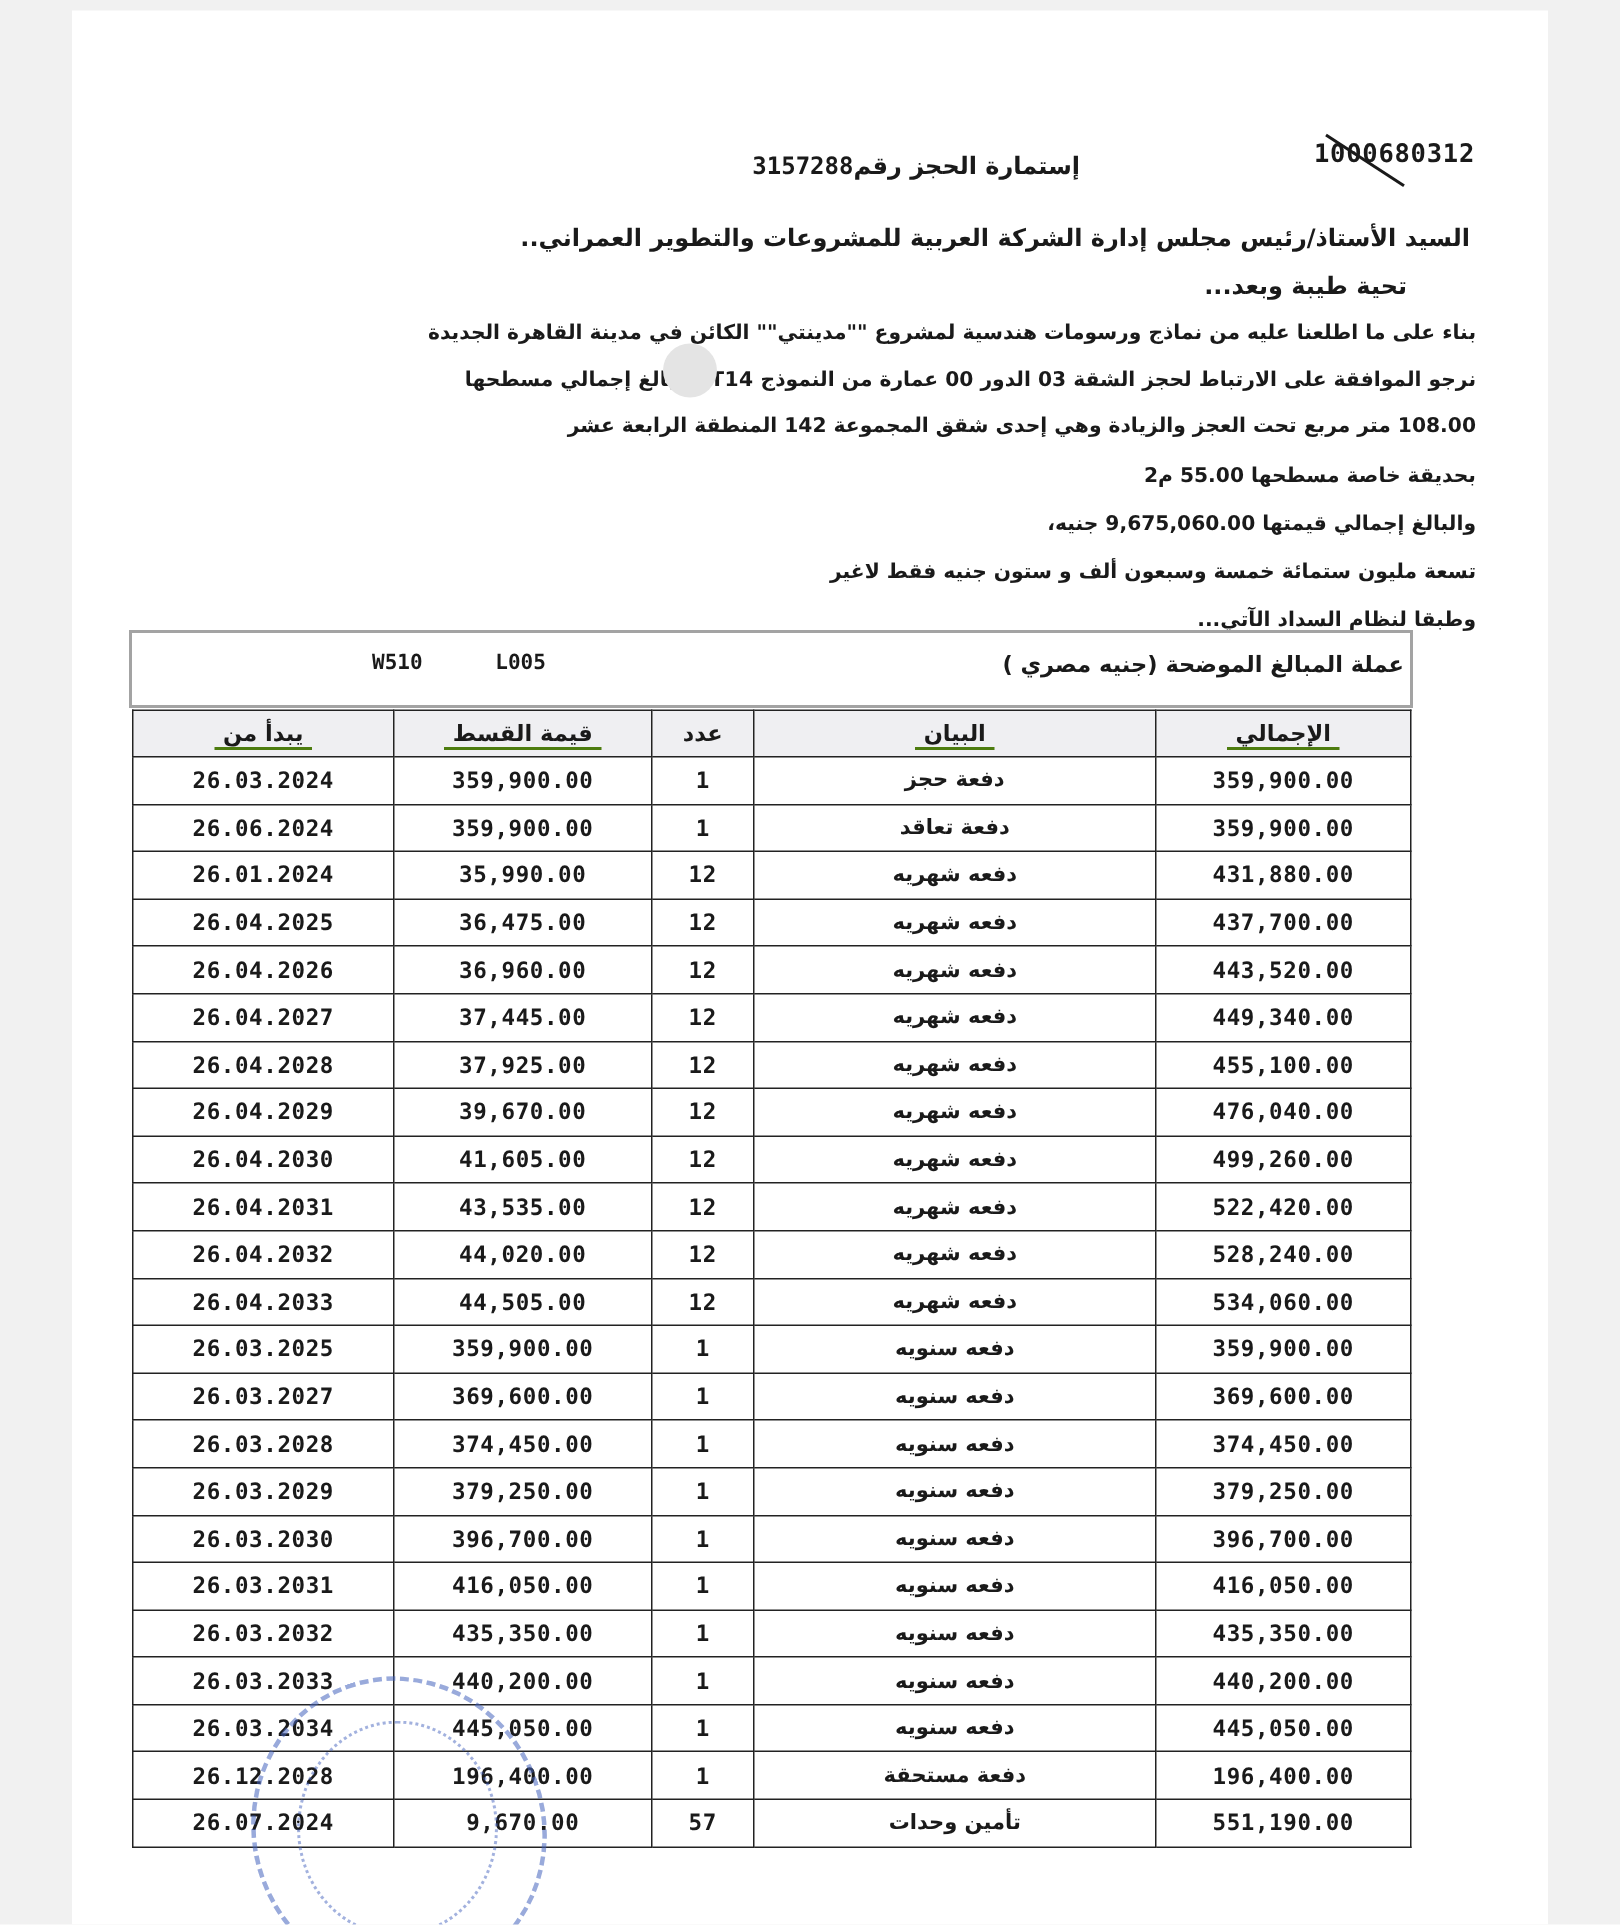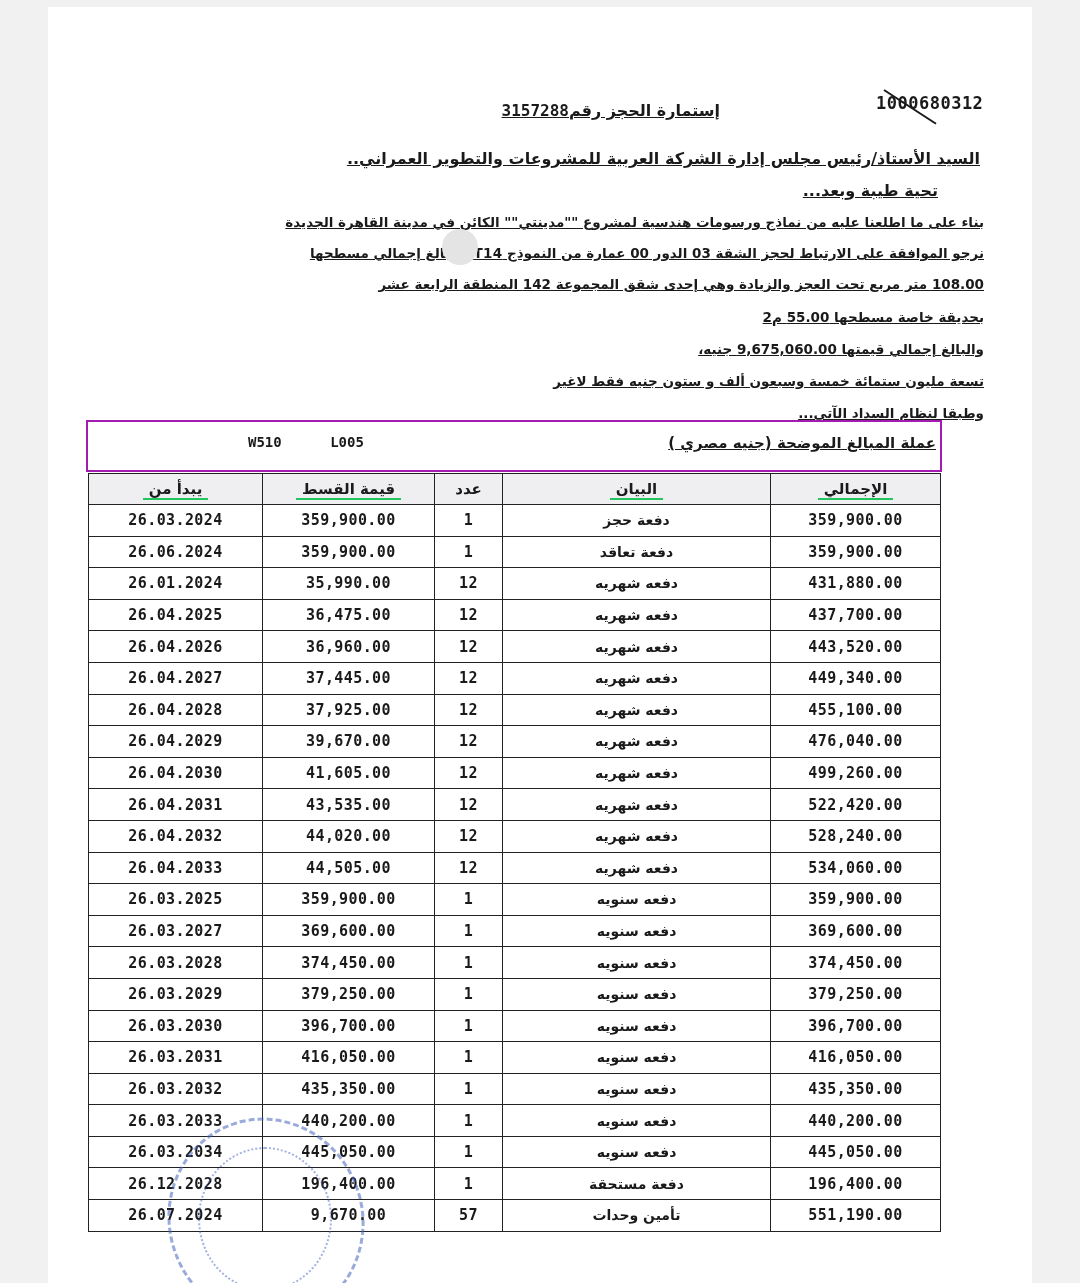--- a/index.html
+++ b/index.html
@@ -9,21 +9,21 @@
     font-family: "DejaVu Sans", sans-serif;
     color: #1a1a1a;
     position: relative;
   }
   .page {
     position: absolute; left: 48px; top: 7px; width: 984px; height: 1276px;
     background: #ffffff;
   }
   .abs { position: absolute; white-space: nowrap; }
   .mono { font-family: "DejaVu Sans Mono", "Liberation Mono", monospace; font-weight: bold; }
-  .ar { direction: rtl; font-weight: bold; font-family: "DejaVu Sans", sans-serif; text-decoration: underline; }
+  .ar { direction: rtl; font-weight: bold; font-family: "DejaVu Sans", sans-serif; }
   .ref-no { left: 828px; top: 86px; font-size: 17px; letter-spacing: 0.5px; }
   .strike {
     position: absolute; left: 836px; top: 82px; width: 62px; height: 2px; background: #1a1a1a;
     transform: rotate(33deg); transform-origin: left center;
   }
   .form-title { right: 312px; top: 94px; font-size: 16px; }
   .form-title .num { font-family: "DejaVu Sans Mono", monospace; font-weight: bold; }
   .addressee { right: 52px; top: 142px; font-size: 16px; }
   .greeting { right: 94px; top: 174px; font-size: 16px; }
   .line { right: 48px; font-size: 13.5px; letter-spacing: 0.3px; }
@@ -33,37 +33,37 @@
   .l4 { top: 302px; }
   .l5 { top: 334px; }
   .l6 { top: 366px; }
   .l7 { top: 398px; }
   .redact {
     position: absolute; left: 394px; top: 222px; width: 36px; height: 36px; border-radius: 50%;
     background: #e4e4e4;
   }
   .currency-box {
     position: absolute; left: 38px; top: 413px; width: 852px; height: 48px;
-    border: 2px solid #a21caf;
+    border: 2px solid #a3a3a3;
   }
   .currency-box .codes { position: absolute; left: 160px; top: 12px; font-size: 14px; word-spacing: 40px; }
   .currency-box .label { position: absolute; right: 4px; top: 12px; font-size: 15px; }
   table.schedule {
     position: absolute; left: 40px; top: 466px; width: 852px;
     border-collapse: collapse; table-layout: fixed;
   }
   table.schedule td, table.schedule th {
     border: 1.6px solid #222; height: 30.6px; padding: 0; text-align: center;
     font-size: 15px;
   }
   table.schedule th {
     background: #efeff2; font-weight: bold; height: 30px;
     font-family: "DejaVu Sans", sans-serif;
   }
-  table.schedule th span { border-bottom: 2px solid #22c55e; padding: 0 6px; }
+  table.schedule th span { border-bottom: 2px solid #4d7c0f; padding: 0 6px; }
   table.schedule td.num { font-family: "DejaVu Sans Mono", monospace; font-weight: bold; letter-spacing: 0.4px; }
   table.schedule td.desc { font-weight: bold; direction: rtl; font-size: 14px; margin-left: 48px; }
   .stamp {
     position: absolute; left: 120px; top: 1110px; width: 190px; height: 200px;
     border: 3px dashed rgba(70,100,190,0.55); border-radius: 50%;
     transform: rotate(-20deg);
   }
   .stamp-inner {
     position: absolute; left: 150px; top: 1140px; width: 130px; height: 140px;
     border: 2px dotted rgba(70,100,190,0.5); border-radius: 50%;

